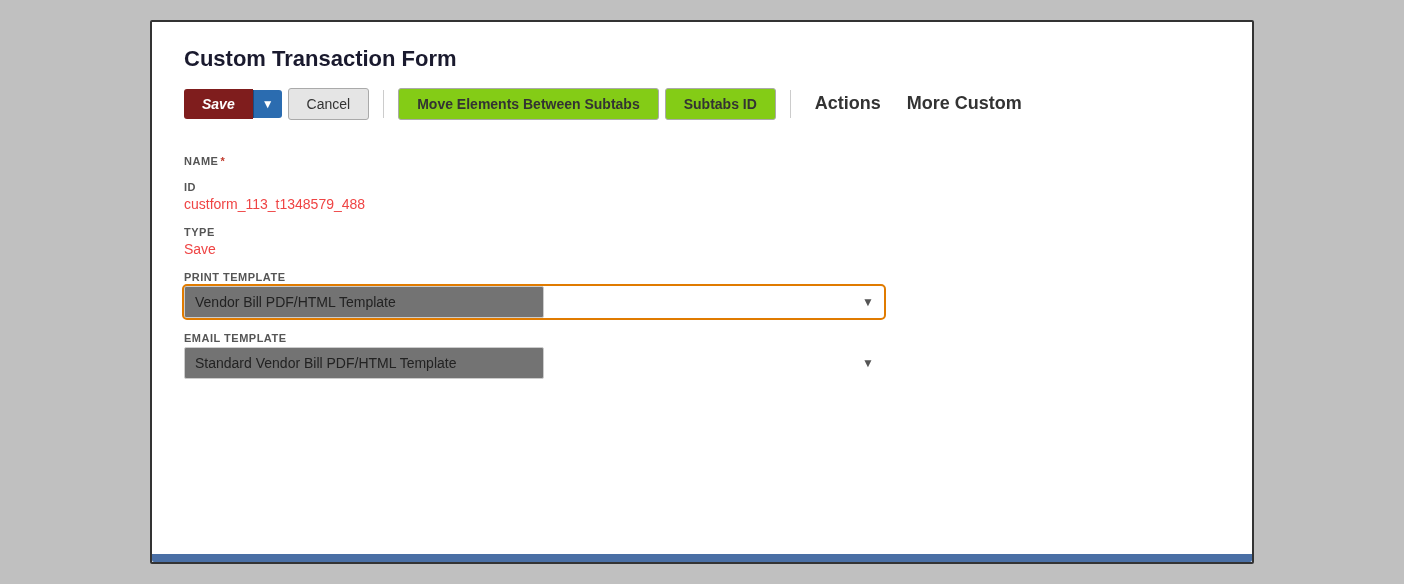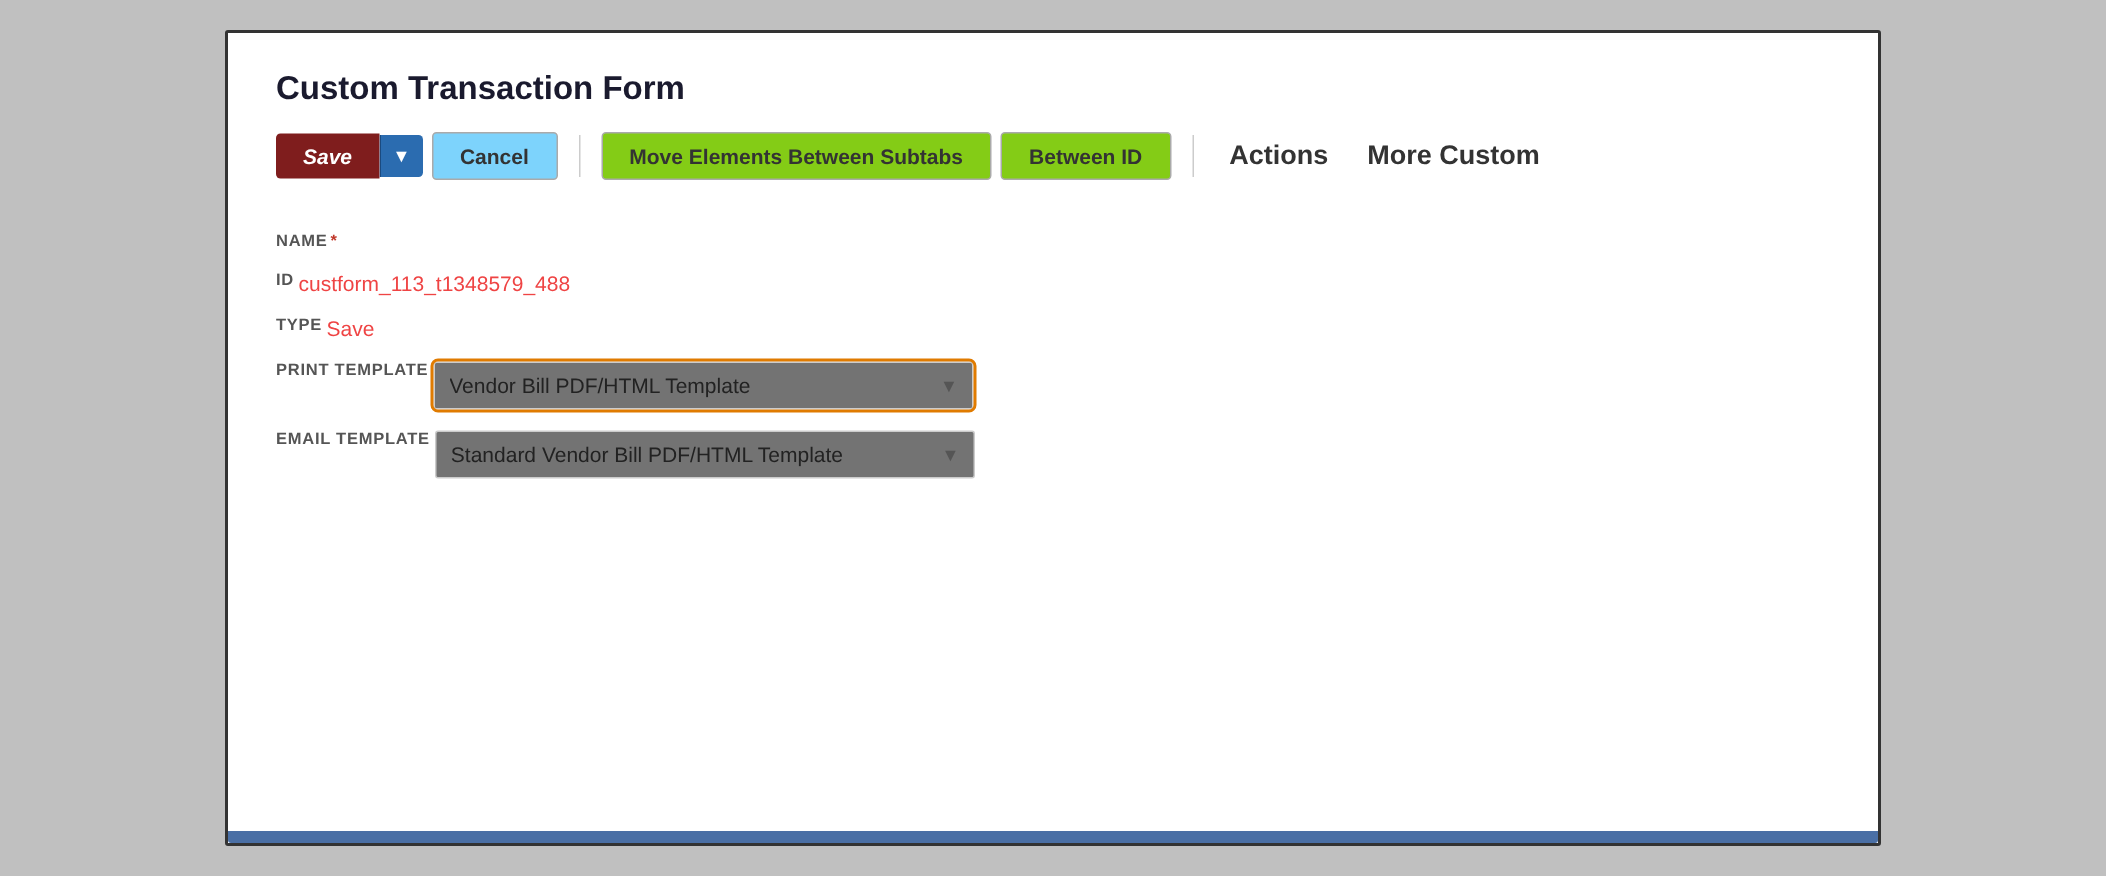--- a/index.html
+++ b/index.html
@@ -64,26 +64,26 @@
       color: #fff;
       border: none;
       border-left: 1px solid #1a4a80;
       padding: 7px 8px;
       font-size: 12px;
       cursor: pointer;
       border-radius: 0 3px 3px 0;
     }
 
     .btn-cancel {
-      background: #7dd3fc;
+      background: #e5e5e5;
       color: #333;
       border: 1px solid #aaa;
       padding: 7px 18px;
       font-size: 14px;
-      font-weight: bold;
+      font-weight: normal;
       cursor: pointer;
       border-radius: 3px;
     }
 
     .toolbar-separator {
       width: 1px;
       height: 28px;
       background: #ccc;
       margin: 0 8px;
     }
@@ -111,22 +111,23 @@
 
     .form-section {
       display: flex;
       flex-direction: column;
       gap: 14px;
       max-width: 700px;
     }
 
     .field-group {
       display: flex;
-      flex-direction: row;
+      flex-direction: column;
       gap: 3px;
+      justify-content: flex-end;
     }
 
     .field-label {
       font-size: 11px;
       font-weight: bold;
       color: #555;
       text-transform: uppercase;
       letter-spacing: 0.5px;
     }
 
@@ -206,21 +207,21 @@
         <span>▼</span>
       </button>
     </div>
 
     <button class="btn-cancel">Cancel</button>
 
     <div class="toolbar-separator"></div>
 
     <button class="btn-action">Move Elements Between Subtabs</button>
 
-    <button class="btn-action">Between ID</button>
+    <button class="btn-action">Subtabs ID</button>
 
     <div class="toolbar-separator"></div>
 
     <button class="btn-link">Actions</button>
 
     <button class="btn-link">More Custom</button>
   </div>
 
   <div class="form-section">
 

